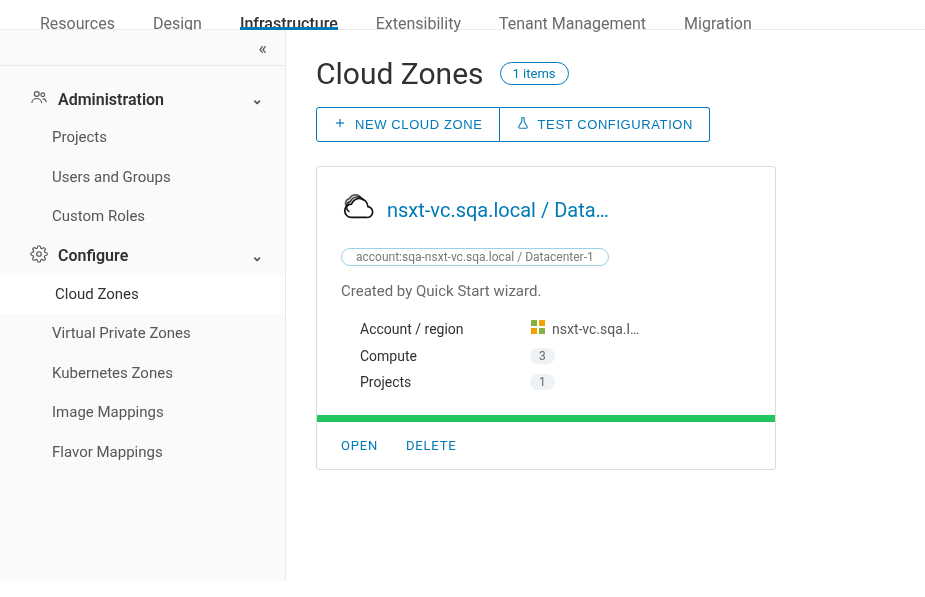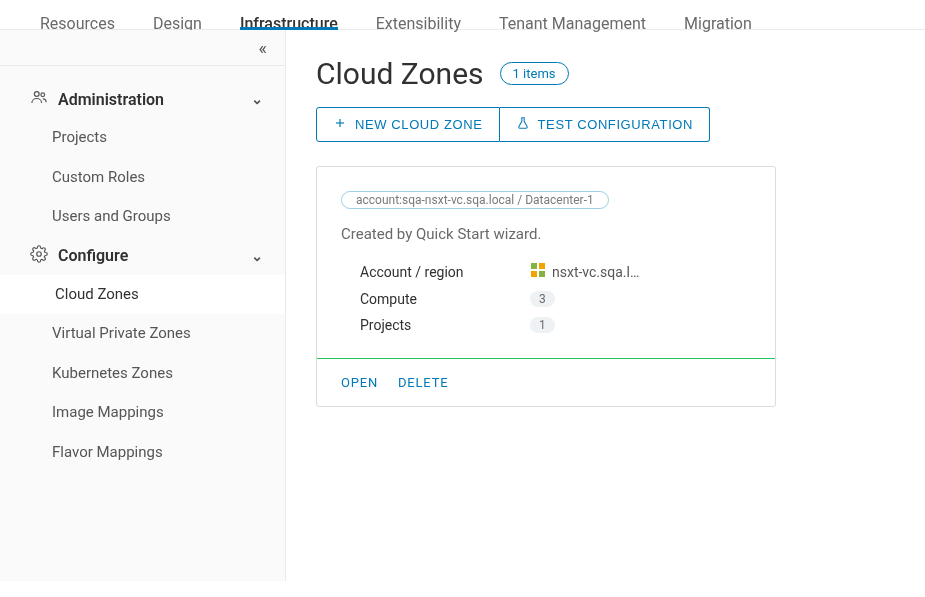--- a/index.html
+++ b/index.html
@@ -183,25 +183,25 @@
       color: #6a6a6a;
       border-radius: 9px;
       padding: 1px 9px;
       font-size: 12px;
       display: inline-block;
     }
     .vsphere-icon {
       width: 16px; height: 16px;
     }
     .card-actions {
-      border-top: 1px solid #22c55e;
+      border-top: 7px solid #22c55e;
       margin: 20px -24px 0 -24px;
       padding: 16px 24px;
       display: flex;
-      gap: 20px;
+      gap: 28px;
     }
     .link-action {
       color: #0079b8;
       font-size: 13px;
       letter-spacing: 0.8px;
       cursor: pointer;
       text-transform: uppercase;
     }
   </style>
 </head>
@@ -232,22 +232,22 @@
                 <path d="M2.5 20c0-3.3 2.9-6 6.5-6s6.5 2.7 6.5 6"></path>
                 <circle cx="17" cy="9" r="2.5"></circle>
                 <path d="M21.5 19c0-2.5-2-4.5-4.5-4.5"></path>
               </svg>
           </span>
           <span>Administration</span>
         </span>
         <span class="chevd">⌄</span>
       </div>
       <div class="nav-item">Projects</div>
+      <div class="nav-item">Users and Groups</div>
       <div class="nav-item">Custom Roles</div>
-      <div class="nav-item">Users and Groups</div>
 
       <div class="section-header">
         <span class="left">
           <span>
             <svg viewBox="0 0 24 24" fill="none" stroke="#565656" stroke-width="1.6">
                 <circle cx="12" cy="12" r="3"></circle>
                 <path d="M19.4 15a1.7 1.7 0 0 0 .34 1.87l.06.06a2 2 0 1 1-2.83 2.83l-.06-.06a1.7 1.7 0 0 0-1.87-.34 1.7 1.7 0 0 0-1 1.56V21a2 2 0 1 1-4 0v-.09a1.7 1.7 0 0 0-1.11-1.56 1.7 1.7 0 0 0-1.87.34l-.06.06a2 2 0 1 1-2.83-2.83l.06-.06a1.7 1.7 0 0 0 .34-1.87 1.7 1.7 0 0 0-1.56-1H3a2 2 0 1 1 0-4h.09a1.7 1.7 0 0 0 1.56-1.11 1.7 1.7 0 0 0-.34-1.87l-.06-.06a2 2 0 1 1 2.83-2.83l.06.06a1.7 1.7 0 0 0 1.87.34H9a1.7 1.7 0 0 0 1-1.56V3a2 2 0 1 1 4 0v.09a1.7 1.7 0 0 0 1 1.56 1.7 1.7 0 0 0 1.87-.34l.06-.06a2 2 0 1 1 2.83 2.83l-.06.06a1.7 1.7 0 0 0-.34 1.87V9a1.7 1.7 0 0 0 1.56 1H21a2 2 0 1 1 0 4h-.09a1.7 1.7 0 0 0-1.56 1z"></path>
               </svg>
           </span>
           <span>Configure</span>
@@ -282,20 +282,30 @@
         <span>
           <svg viewBox="0 0 24 24" fill="none" stroke="#0079b8" stroke-width="1.8">
               <path d="M9 3h6M10 3v6l-5 9a2 2 0 0 0 1.8 3h10.4a2 2 0 0 0 1.8-3l-5-9V3"></path>
             </svg>
         </span>
         <span>Test Configuration</span>
       </button>
     </div>
 
     <div class="card">
+      <div class="card-title-row">
+        <span>
+          <svg viewBox="0 0 36 36" fill="none" stroke="#111" stroke-width="1.8">
+            <path d="M11 28a7 7 0 0 1 0-14 9 9 0 0 1 17.5 2.5A5.5 5.5 0 0 1 27 28H11z"></path>
+            <path d="M9 22a6 6 0 0 1 1-11 8 8 0 0 1 14-1" opacity="0.85"></path>
+            <path d="M7 17a5 5 0 0 1 2-9 7 7 0 0 1 12-1" opacity="0.7"></path>
+          </svg>
+        </span>
+        <span class="card-title">nsxt-vc.sqa.local / Data…</span>
+      </div>
 
       <div class="tag-pill">account:sqa-nsxt-vc.sqa.local / Datacenter-1</div>
       <div class="desc">Created by Quick Start wizard.</div>
 
       <div class="kv-row">
         <div class="kv-key">Account / region</div>
         <div class="kv-val">
           <span>
             <svg class="vsphere-icon" viewBox="0 0 16 16">
                 <rect x="1" y="1" width="6" height="6" fill="#86b340"></rect>

